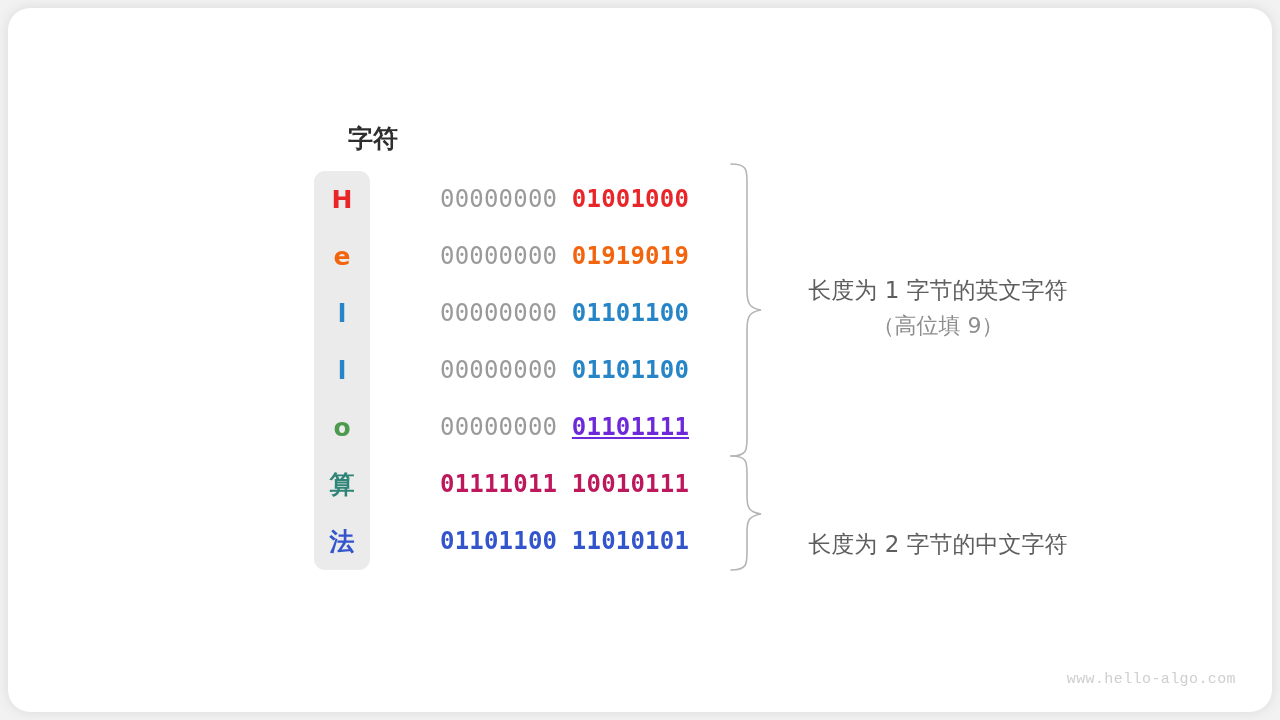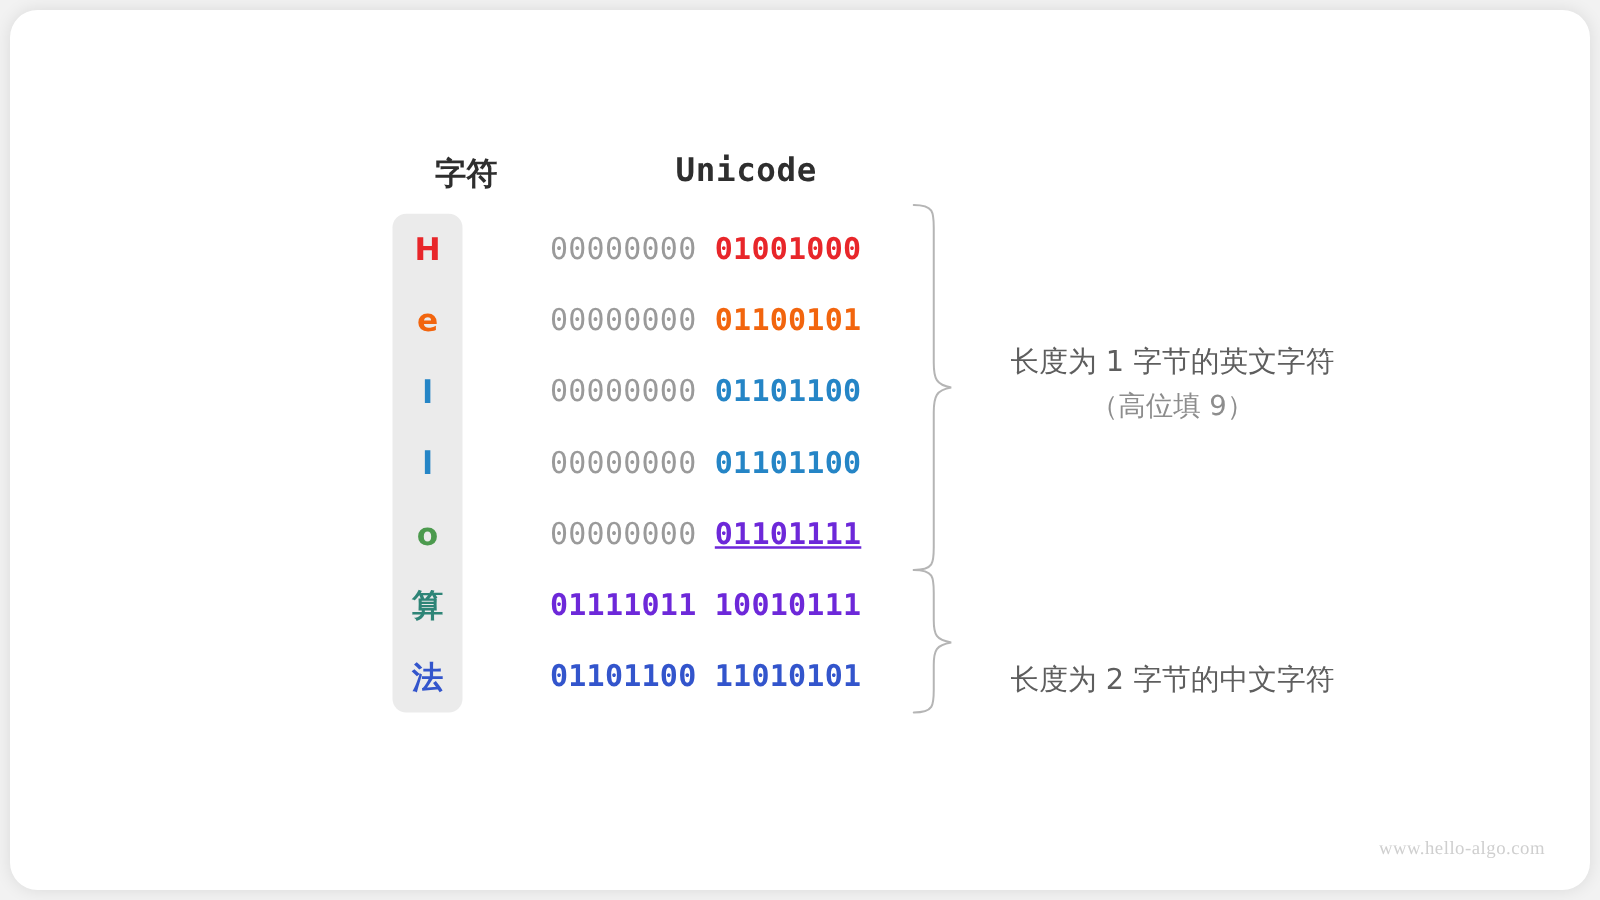--- a/index.html
+++ b/index.html
@@ -123,62 +123,61 @@
     color: #8d8d8d;
   }
 
   
   #watermark {
     position: absolute;
     right: 36px;
     bottom: 24px;
     font-size: 15px;
     color: #cfcfcf;
-    font-family: Liberation Serif, serif;
+    font-family: Liberation Mono, monospace;
     letter-spacing: 0.4px;
   }
 </style>
 </head>
 <body style="background: rgb(242, 242, 242);">
 
 <div id="card" style="background: rgb(255, 255, 255);">
 
   <div class="hdr" id="hdr-char" style="color: rgb(46, 46, 46);">字符</div>
-  <div class="hdr" id="hdr-code" style="color: rgb(46, 46, 46);">Unicode</div>
 
   <div id="char-col" style="background: rgb(235, 235, 235);"></div>
 
   <div class="row" id="row-0" style="top:163px;">
     <div class="glyph" style="color: rgb(232, 38, 42);">H</div>
     <div class="bits"><span class="pad" style="color: rgb(154, 154, 154);">00000000 </span><span class="val" style="color: rgb(232, 38, 42);">01001000</span></div>
   </div>
 
   <div class="row" id="row-1" style="top:220px;">
     <div class="glyph" style="color: rgb(242, 101, 14);">e</div>
-    <div class="bits"><span class="pad" style="color: rgb(154, 154, 154);">00000000 </span><span class="val" style="color: rgb(242, 101, 14);">01100101</span></div>
+    <div class="bits"><span class="pad" style="color: rgb(154, 154, 154);">00000000 </span><span class="val" style="color: rgb(242, 101, 14);">01919019</span></div>
   </div>
 
   <div class="row" id="row-2" style="top:277px;">
     <div class="glyph" style="color: rgb(37, 133, 198);">l</div>
     <div class="bits"><span class="pad" style="color: rgb(154, 154, 154);">00000000 </span><span class="val" style="color: rgb(37, 133, 198);">01101100</span></div>
   </div>
 
   <div class="row" id="row-3" style="top:334px;">
     <div class="glyph" style="color: rgb(37, 133, 198);">l</div>
     <div class="bits"><span class="pad" style="color: rgb(154, 154, 154);">00000000 </span><span class="val" style="color: rgb(37, 133, 198);">01101100</span></div>
   </div>
 
   <div class="row" id="row-4" style="top:391px;">
     <div class="glyph" style="color: rgb(76, 154, 78);">o</div>
     <div class="bits"><span class="pad" style="color: rgb(154, 154, 154);">00000000 </span><span class="val" style="color: #6d28d9; text-decoration: underline;">01101111</span></div>
   </div>
 
   <div class="row" id="row-5" style="top:448px;">
     <div class="glyph" style="color: rgb(46, 133, 119);">算</div>
-    <div class="bits"><span class="pad" style="color: rgb(154, 154, 154);"></span><span class="val" style="color: #6d28d9;">01111011 10010111</span></div>
+    <div class="bits"><span class="pad" style="color: rgb(154, 154, 154);"></span><span class="val" style="color: #be185d;">01111011 10010111</span></div>
   </div>
 
   <div class="row" id="row-6" style="top:505px;">
     <div class="glyph" style="color: rgb(51, 85, 204);">法</div>
     <div class="bits"><span class="pad" style="color: rgb(154, 154, 154);"></span><span class="val" style="color: rgb(51, 85, 204);">01101100 11010101</span></div>
   </div>
 
   <svg class="brace" style="left:713px; top:152px;" width="46" height="300" viewBox="0 0 46 300">
     <path d="M 10 4
              C 26 4, 26 10, 26 22

